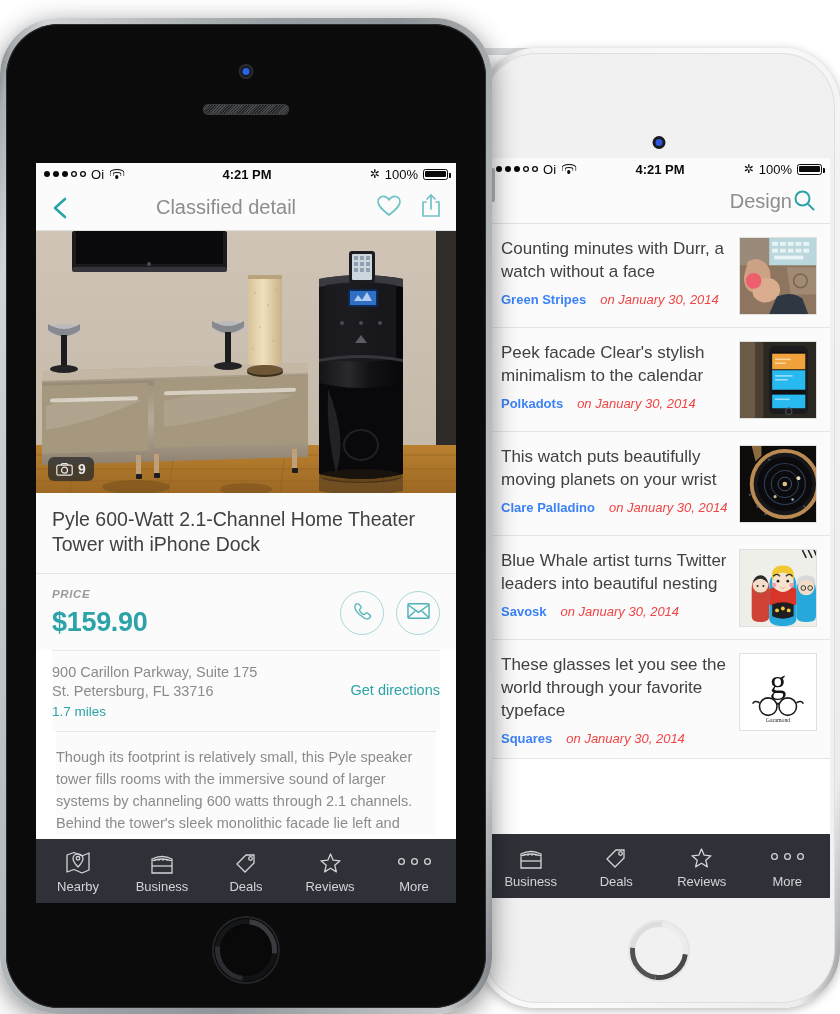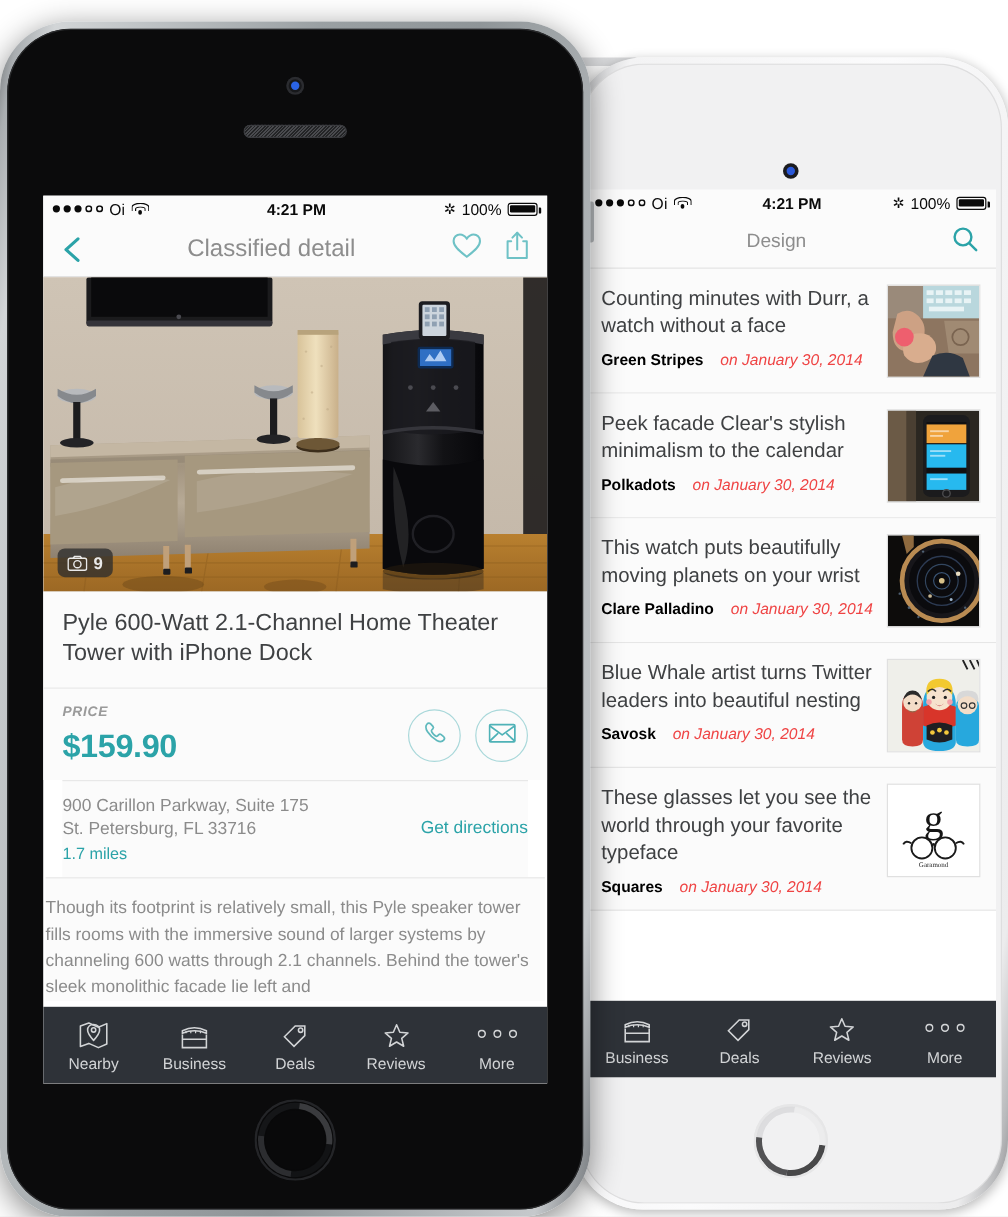--- a/index.html
+++ b/index.html
@@ -139,39 +139,39 @@
   .price-value{ font-size:27px; color:#2ba3a8; font-weight:700; margin-top:7px; letter-spacing:-.3px; }
   .contact-btns{ display:flex; gap:12px; }
   .cbtn{ width:44px; height:44px; border-radius:50%; border:1.4px solid #a9d8da; display:flex; align-items:center; justify-content:center; }
 
   .addr-row{ margin:0 16px; padding:12px 0 12px; border-top:1px solid #e8e8e8; display:flex; align-items:flex-start; background:#fbfbfb; }
   .addr-left{ flex:1; }
   .addr-line{ font-size:14.5px; color:#8b8b8b; line-height:19px; }
   .addr-dist{ font-size:13.5px; color:#2ba3a8; margin-top:3px; }
   .addr-link{ font-size:14.5px; color:#2ba3a8; padding-top:19px; }
 
-  .desc{ margin:0 2px; padding:14px 0 0; border-top:1px solid #e8e8e8; background:#fbfbfb; }
+  .desc{ margin:0 20px; padding:14px 0 0; border-top:1px solid #e8e8e8; background:#fbfbfb; }
   .desc p{ font-size:14.5px; line-height:22px; color:#8b8b8b; }
 
   
   .tabbar{ position:absolute; left:0; right:0; bottom:0; height:64px; background:#2e3238; display:flex; align-items:center; }
   .tab{ flex:1; display:flex; flex-direction:column; align-items:center; justify-content:center; gap:4px; }
   .tab span{ font-size:13px; color:#d2d4d6; }
   .tab .ic{ height:26px; display:flex; align-items:flex-end; }
   .dots3{ display:flex; gap:6px; align-items:center; height:26px; }
   .dots3 i{ width:7px; height:7px; border-radius:50%; box-shadow:inset 0 0 0 1.3px #d2d4d6; display:block; }
 
   
   .rnav{ height:44px; background:#fbfbfb; display:flex; align-items:center; padding:0 14px; border-bottom:1px solid #e2e2e2; }
-  .rnav-title{ flex:1; text-align:center; font-size:16px; color:#8d8d8d; }
+  .rnav-title{ flex:1; text-align:right; font-size:20px; color:#8d8d8d; }
   .article{ display:flex; padding:13px 13px 12px; border-bottom:1px solid #e6e6e6; background:#fbfbfb; gap:12px; }
   .art-main{ flex:1; min-width:0; }
   .art-title{ font-size:17px; line-height:23px; color:#3f4143; }
   .art-meta{ margin-top:9px; display:flex; align-items:baseline; gap:14px; }
-  .art-author{ font-size:13px; color:#000000; font-weight:700; white-space:nowrap; }
+  .art-author{ font-size:13px; color:#3b82f6; font-weight:700; white-space:nowrap; }
   .art-date{ font-size:13px; color:#ef4444; font-style:italic; white-space:nowrap; }
   .thumb{ width:78px; height:78px; flex:0 0 78px; border:1px solid #e0e0e0; background:#fff; overflow:hidden; }
   .thumb svg{ display:block; width:100%; height:100%; }
 </style>
 </head>
 <body>
 
 <div class="stage">
 
   <div class="phone" id="phone-white">

